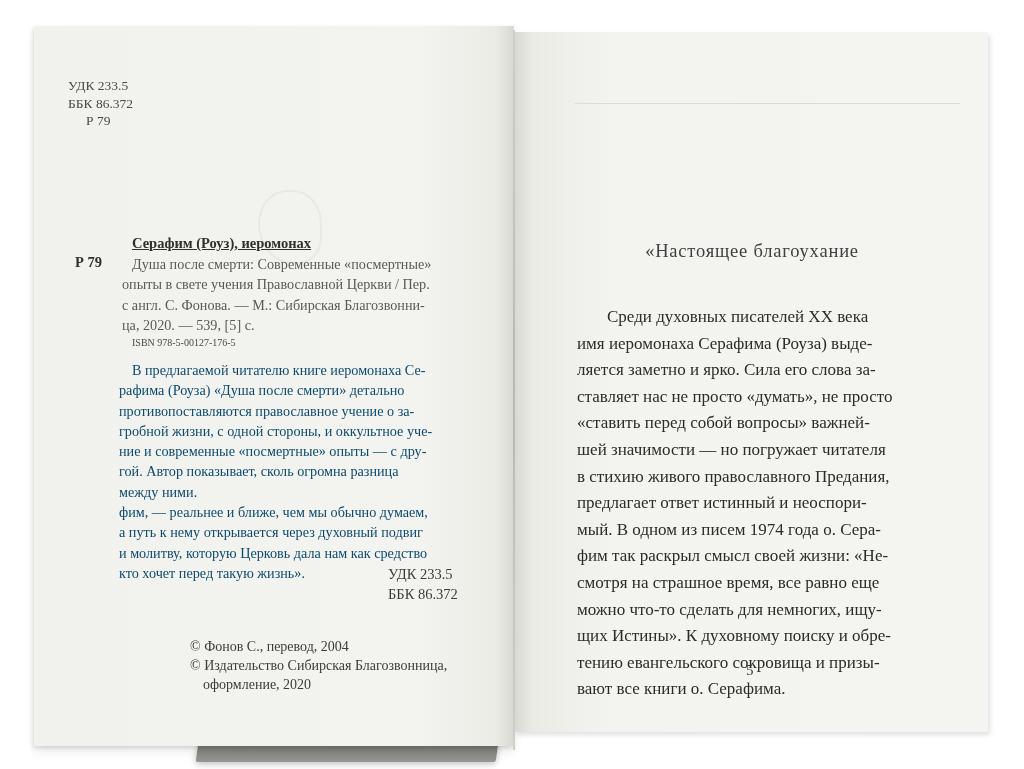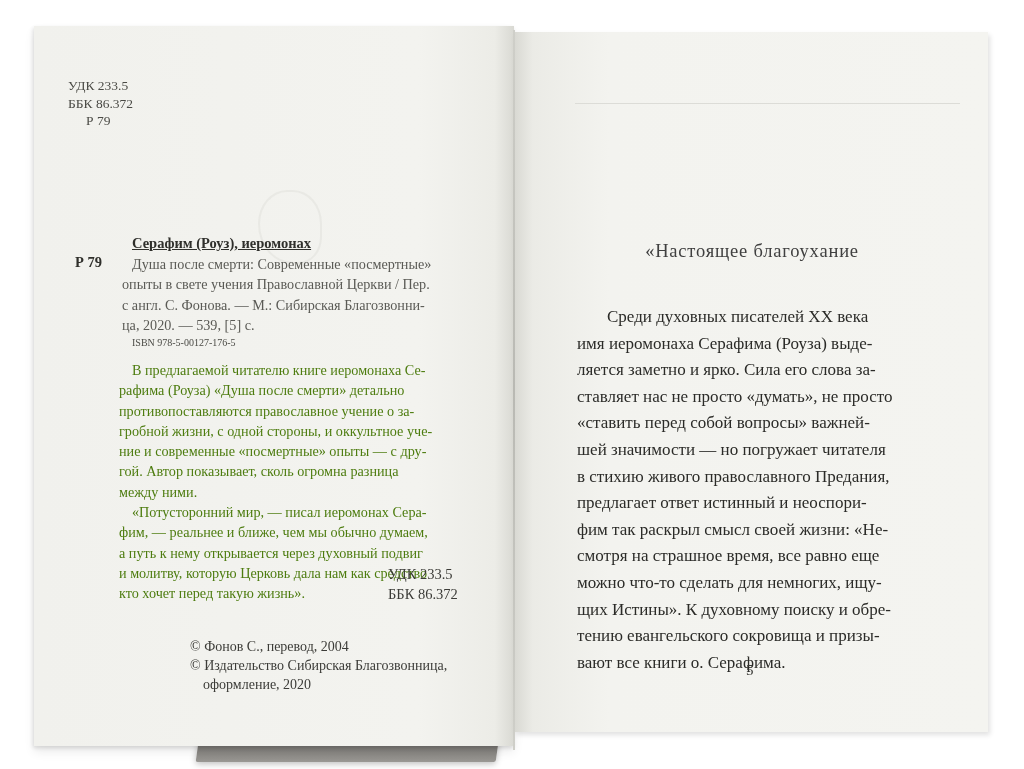--- a/index.html
+++ b/index.html
@@ -36,21 +36,21 @@
   .lh-left { font-size:14.2px; line-height:20.3px; }
   .catalog { font-size:13.5px; line-height:17.5px; left:68px; top:77px; color:#4a4a45; }
   .catalog .line { display:block; }
   .catalog .indent { padding-left:18px; }
   .author { left:132px; top:235px; font-size:14.5px; font-weight:bold; color:#2f2f2b;text-decoration:underline; }
   .pcode { left:75px; top:254px; font-size:14.5px; font-weight:bold; color:#2f2f2b; }
   .biblio { left:122px; top:254px; color:#5a5a55; }
   .biblio .line { display:block; }
   .biblio .first { padding-left:10px;text-align:center; }
   .isbn { left:132px; top:337px; color:#4a4a45; font-size:10px; }
-  .abstract { left:119px; top:360px; color:#4d7c0f; }
+  .abstract { left:119px; top:360px; color:#0c4a6e; }
   .abstract .line { display:block; }
   .abstract .ind { padding-left:13px; }
   .udk-right { left:388px; top:564px; font-size:14.5px; line-height:20px; color:#3c3c38; }
   .udk-right .line { display:block; }
   .copyright { left:190px; top:637px; font-size:14px; line-height:19px; color:#3c3c38; }
   .copyright .line { display:block;font-family:Liberation Serif, serif; }
   .copyright .ind { padding-left:13px; }
   .chapter-title {
     left:602px; top:240px; font-size:18.5px; line-height:23px; color:#404040;
     text-align:center; width:300px; letter-spacing:0.8px;
@@ -97,21 +97,20 @@
 <div class="text isbn">ISBN 978-5-00127-176-5</div>
 
 <div class="text abstract lh-left">
   <span class="line ind">В предлагаемой читателю книге иеромонаха Се-</span>
   <span class="line">рафима (Роуза) «Душа после смерти» детально</span>
   <span class="line">противопоставляются православное учение о за-</span>
   <span class="line">гробной жизни, с одной стороны, и оккультное уче-</span>
   <span class="line">ние и современные «посмертные» опыты — с дру-</span>
   <span class="line">гой. Автор показывает, сколь огромна разница</span>
   <span class="line">между ними.</span>
-  <span class="line ind">«Потусторонний мир, — писал иеромонах Сера-</span>
   <span class="line">фим, — реальнее и ближе, чем мы обычно думаем,</span>
   <span class="line">а путь к нему открывается через духовный подвиг</span>
   <span class="line">и молитву, которую Церковь дала нам как средство</span>
   <span class="line">кто хочет перед такую жизнь».</span>
 </div>
 
 <div class="text udk-right">
   <span class="line">УДК 233.5</span>
   <span class="line">ББК 86.372</span>
 </div>
@@ -128,20 +127,21 @@
 
 <div class="text body-right">
   <span class="line ind">Среди духовных писателей XX века</span>
   <span class="line">имя иеромонаха Серафима (Роуза) выде-</span>
   <span class="line">ляется заметно и ярко. Сила его слова за-</span>
   <span class="line">ставляет нас не просто «думать», не просто</span>
   <span class="line">«ставить перед собой вопросы» важней-</span>
   <span class="line">шей значимости — но погружает читателя</span>
   <span class="line">в стихию живого православного Предания,</span>
   <span class="line">предлагает ответ истинный и неоспори-</span>
+  <span class="line">мый. В одном из писем 1974 года о. Сера-</span>
   <span class="line">фим так раскрыл смысл своей жизни: «Не-</span>
   <span class="line">смотря на страшное время, все равно еще</span>
   <span class="line">можно что-то сделать для немногих, ищу-</span>
   <span class="line">щих Истины». К духовному поиску и обре-</span>
   <span class="line">тению евангельского сокровища и призы-</span>
   <span class="line">вают все книги о. Серафима.</span>
 </div>
 
 <div class="text page-number">5</div>
 

